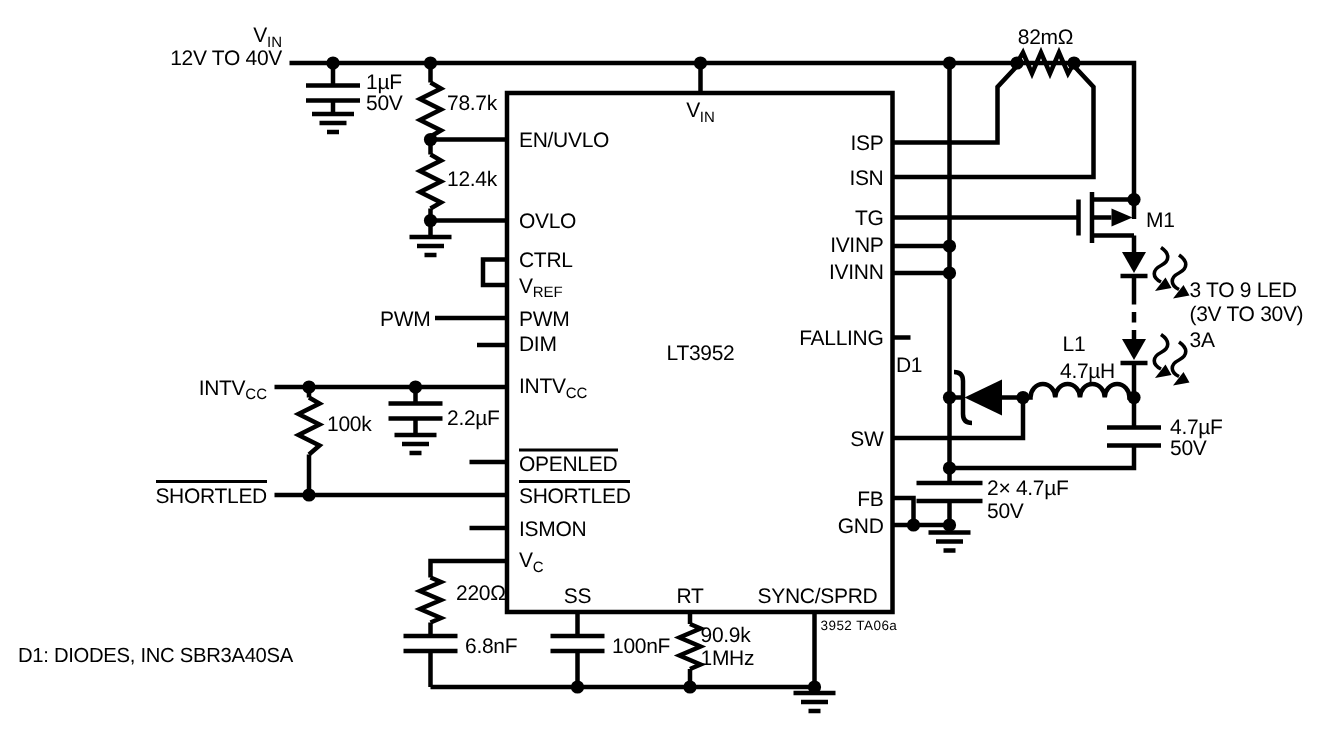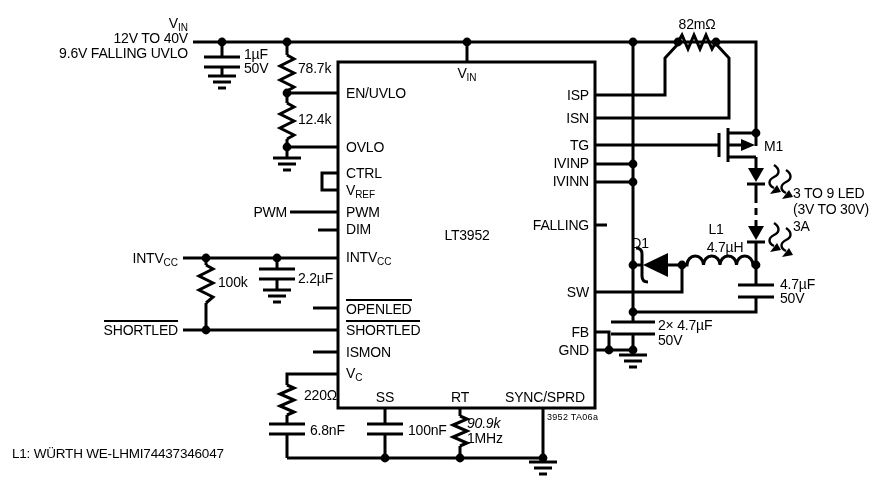--- a/index.html
+++ b/index.html
@@ -175,44 +175,43 @@
         <circle cx="277" cy="258" r="4.4"></circle>
     <circle cx="206" cy="330" r="4.4"></circle>
     <circle cx="385" cy="458" r="4.4"></circle>
         <circle cx="460" cy="458" r="4.4"></circle>
     <circle cx="543" cy="458" r="4.4"></circle>
   </g>
 </svg>
 
 <span class="lbl" style="right:698px;top:16px;"><span>V</span><span class="sub">IN</span></span>
 <span class="lbl" style="right:698px;top:31px;">12V TO 40V</span>
-<span class="lbl" style="right:698px;top:46px;">9.6V FALLING UVLO</span>
 
 <span class="lbl" style="left:244px;top:47px;text-align:right;">1µF</span>
 <span class="lbl" style="left:244px;top:61px;">50V</span>
 <span class="lbl" style="left:298px;top:61px;">78.7k</span>
 <span class="lbl" style="left:298px;top:112px;">12.4k</span>
 <span class="lbl c" style="left:697px;top:17px;">82mΩ</span>
 <span class="lbl" style="left:764px;top:139px;">M1</span>
 <span class="lbl" style="left:793px;top:186px;">3 TO 9 LED</span>
 <span class="lbl" style="left:793px;top:202px;">(3V TO 30V)</span>
 <span class="lbl" style="left:793px;top:219px;">3A</span>
 <span class="lbl c" style="left:716px;top:222px;">L1</span>
 <span class="lbl c" style="left:725px;top:240px;">4.7µH</span>
-<span class="lbl c" style="left:640px;top:236px;">D1</span>
+<span class="lbl c" style="left:606px;top:236px;">D1</span>
 <span class="lbl" style="left:780px;top:277px;">4.7µF</span>
 <span class="lbl" style="left:780px;top:291px;">50V</span>
 <span class="lbl" style="left:658px;top:318px;">2× 4.7µF</span>
 <span class="lbl" style="left:658px;top:333px;">50V</span>
 <span class="lbl" style="left:218px;top:275px;">100k</span>
 <span class="lbl" style="left:298px;top:271px;">2.2µF</span>
 <span class="lbl" style="left:304px;top:388px;">220Ω</span>
 <span class="lbl" style="left:310px;top:423px;">6.8nF</span>
 <span class="lbl" style="left:408px;top:423px;">100nF</span>
-<span class="lbl" style="left:467px;top:416px;font-style:italic;">90.9k</span>
+<span class="lbl" style="left:467px;top:416px;">90.9k</span>
 <span class="lbl" style="left:467px;top:431px;">1MHz</span>
 
 <span class="lbl" style="right:599px;top:205px;">PWM</span>
 <span class="lbl" style="right:708px;top:251px;"><span>INTV</span><span class="sub">CC</span></span>
 <span class="lbl" style="right:708px;top:320px;"><span class="ov">SHORTLED</span></span>
 
 <span class="lbl c" style="left:467px;top:228px;">LT3952</span>
 <span class="lbl c" style="left:467px;top:66px;"><span>V</span><span class="sub">IN</span></span>
 
 <span class="lbl" style="left:346px;top:86px;">EN/UVLO</span>
@@ -234,17 +233,17 @@
 <span class="lbl" style="right:297px;top:174px;">IVINN</span>
 <span class="lbl" style="right:297px;top:218px;">FALLING</span>
 <span class="lbl" style="right:297px;top:285px;">SW</span>
 <span class="lbl" style="right:297px;top:325px;">FB</span>
 <span class="lbl" style="right:297px;top:343px;">GND</span>
 
 <span class="lbl c" style="left:385px;top:390px;">SS</span>
 <span class="lbl c" style="left:460px;top:390px;">RT</span>
 <span class="lbl c" style="left:545px;top:390px;">SYNC/SPRD</span>
 
-<span class="lbl note" style="left:12px;top:447px;">L1: WÜRTH WE-LHMI74437346047</span>
+<span class="lbl note" style="left:12px;top:430px;">D1: DIODES, INC SBR3A40SA</span>
 
 <span class="lbl sm" style="left:547px;top:413px;">3952 TA06a</span>
 
 </div>
 
 </body></html>

